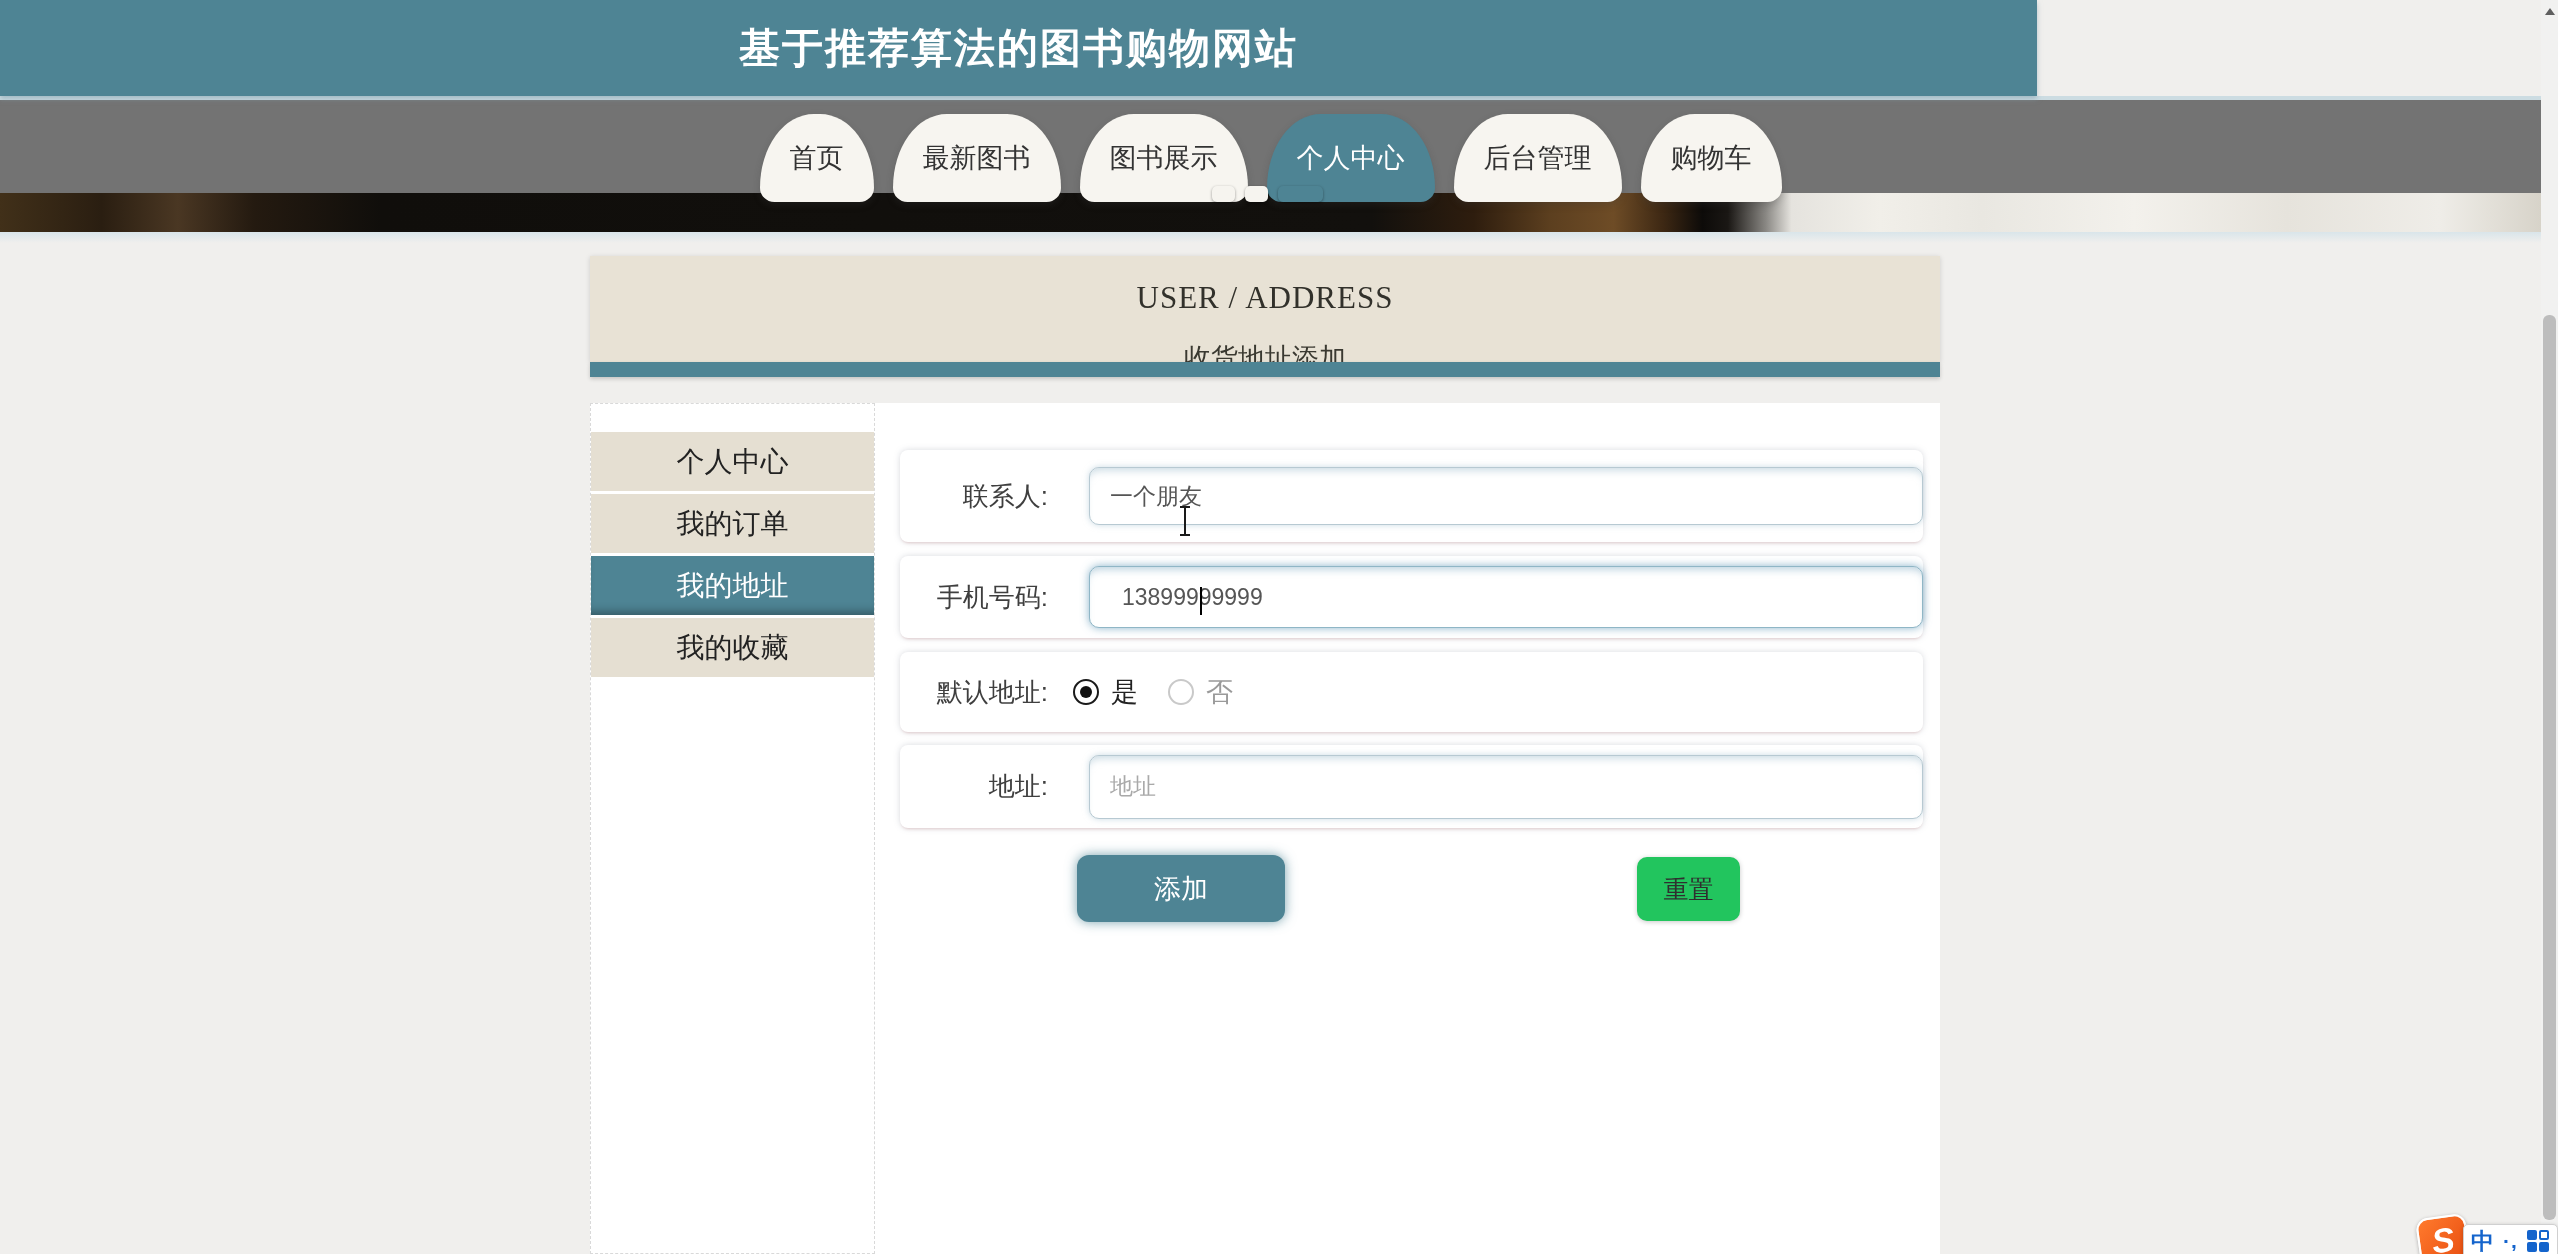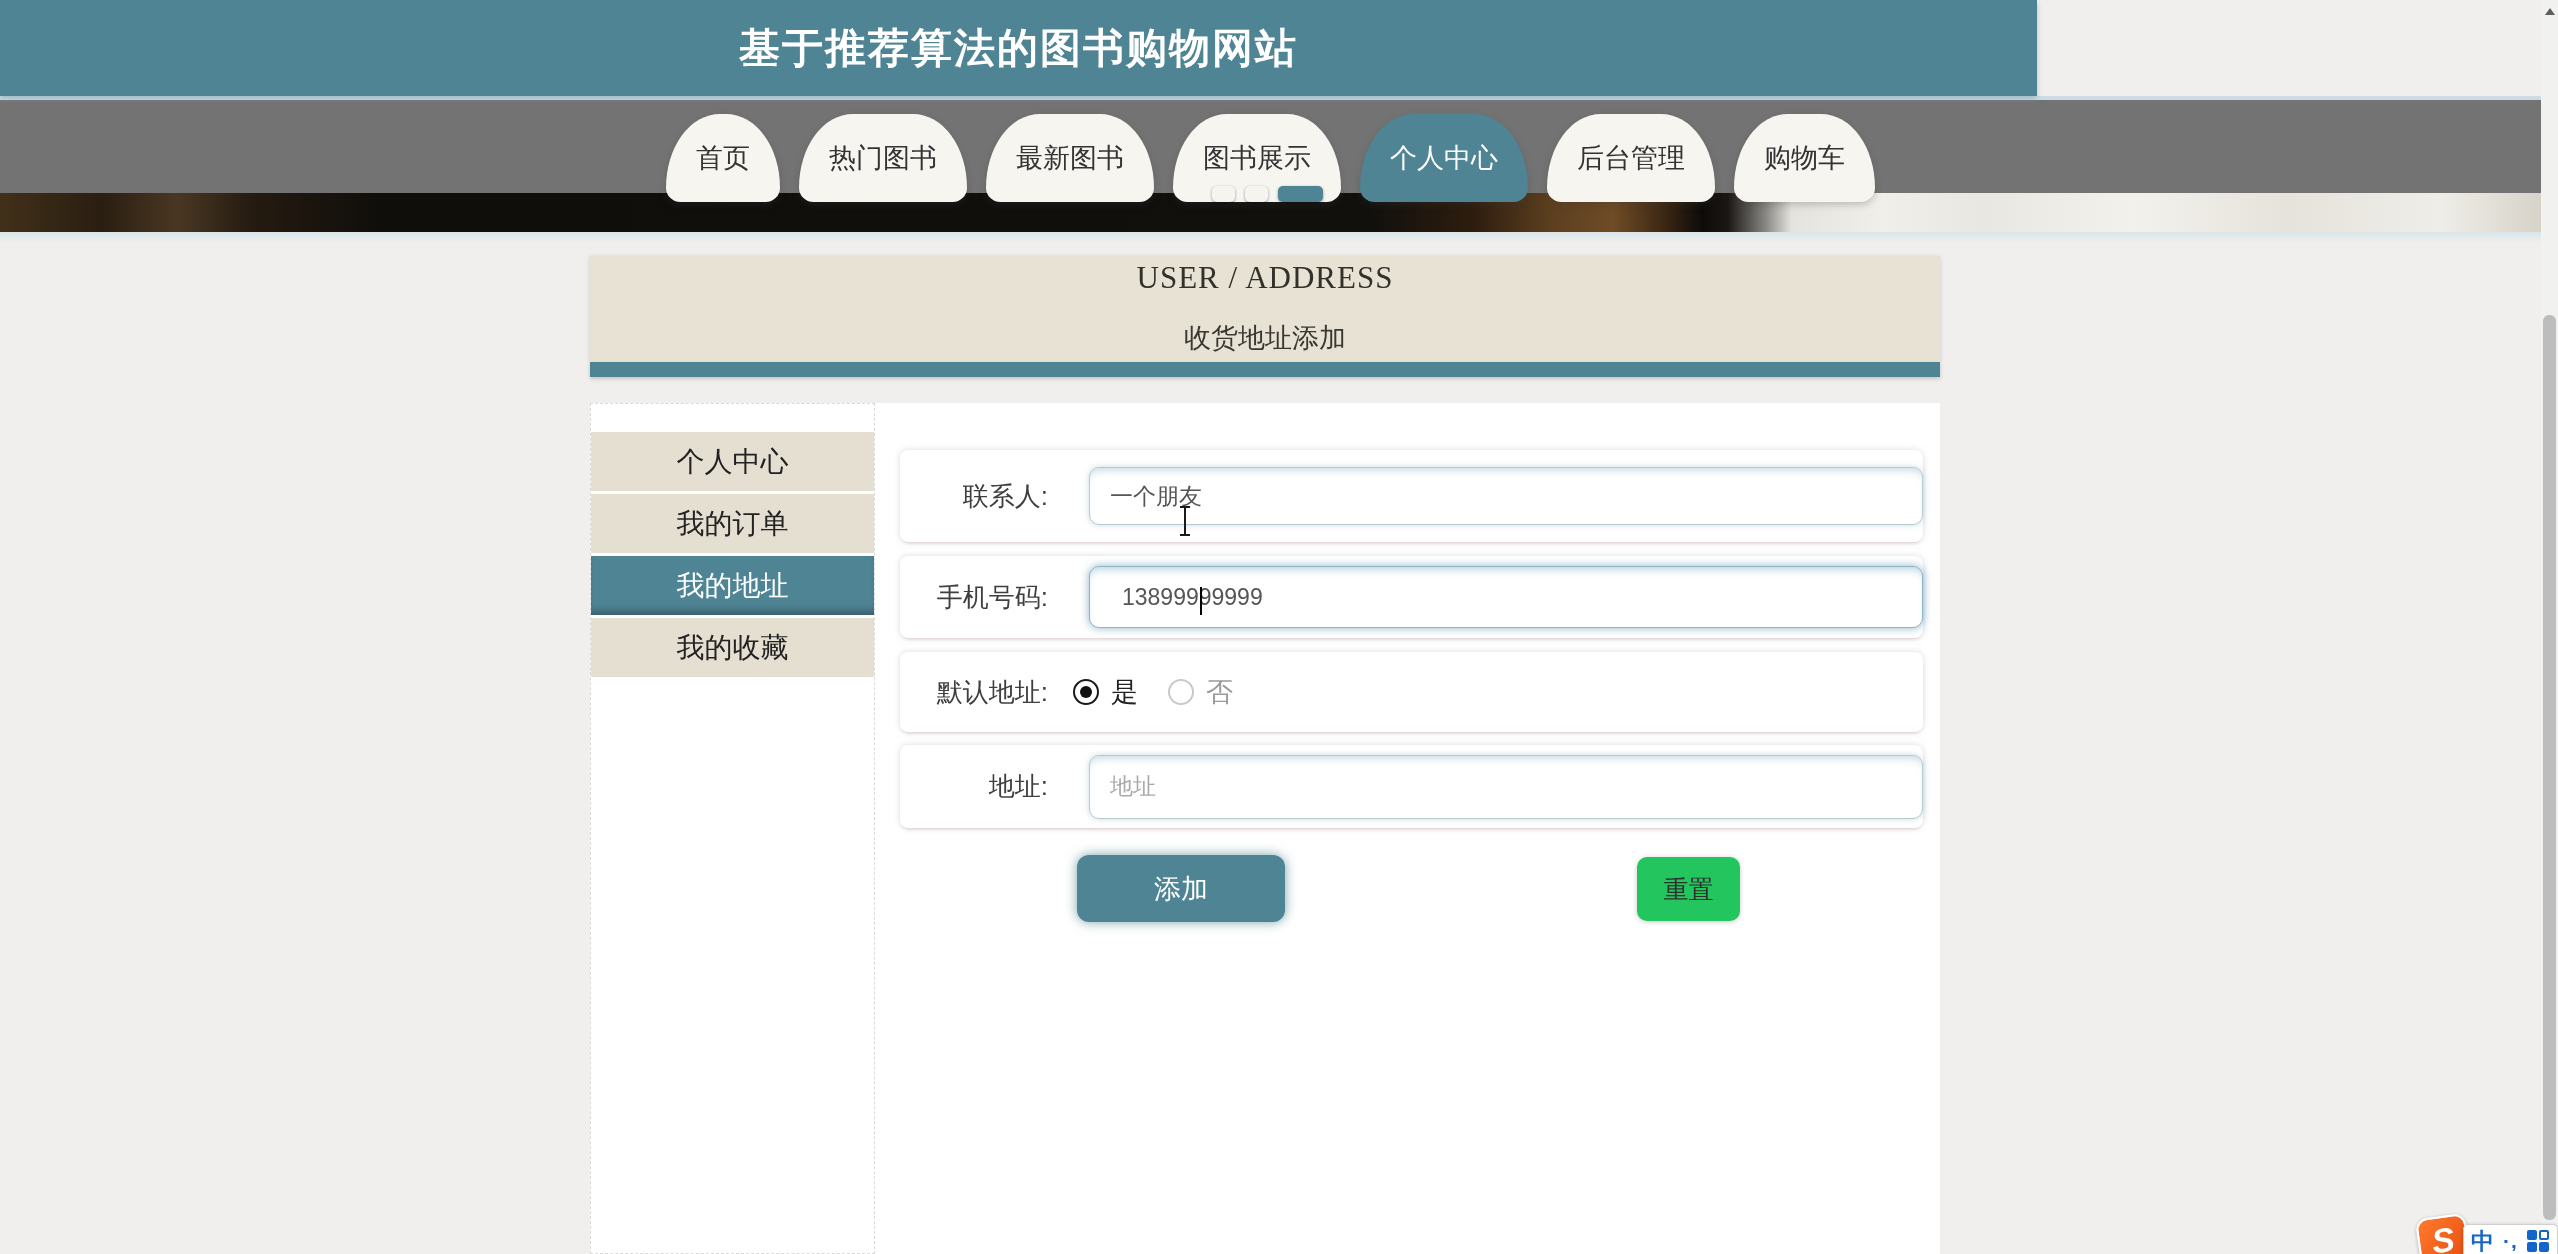--- a/index.html
+++ b/index.html
@@ -55,21 +55,21 @@
   .dot { width:23px; height:16px; border-radius:5px; background:#f6f4ef; box-shadow:0 1px 3px rgba(0,0,0,0.4); cursor:pointer; }
   .dot.active { width:45px; background:#4e8494; }
 
   
   .crumb-panel {
     position:absolute; left:590px; top:256px; width:1350px; height:106px;
     background:#e8e2d5; z-index:2; text-align:center;
     box-shadow:0 1px 5px rgba(0,0,0,0.15);
     font-family:"Liberation Serif", serif;
   }
-  .crumb-path { margin-top:4px; font-size:31px; color:#32312b; letter-spacing:1px; }
+  .crumb-path { margin-top:24px; font-size:31px; color:#32312b; letter-spacing:1px; }
   .crumb-title { margin-top:24px; font-size:27px; color:#3a3931; }
   .crumb-bar {
     position:absolute; left:590px; top:362px; width:1350px; height:15px;
     background:#4e8494; z-index:2; box-shadow:0 2px 4px rgba(0,0,0,0.18);
   }
 
   
   .content { position:absolute; left:590px; top:403px; width:1350px; height:851px; background:#ffffff; z-index:2; }
 
   
@@ -178,21 +178,20 @@
 </head>
 <body>
 
 <div class="header">
   <div class="title">基于推荐算法的图书购物网站</div>
 </div>
 
 <div class="nav">
   <div class="tabs">
     <div class="tab">首页</div>
-    <div class="tab">热门图书</div>
     <div class="tab">最新图书</div>
     <div class="tab">图书展示</div>
     <div class="tab active">个人中心</div>
     <div class="tab">后台管理</div>
     <div class="tab">购物车</div>
   </div>
 </div>
 
 <div class="banner"></div>
 <div class="banner-fade"></div>

